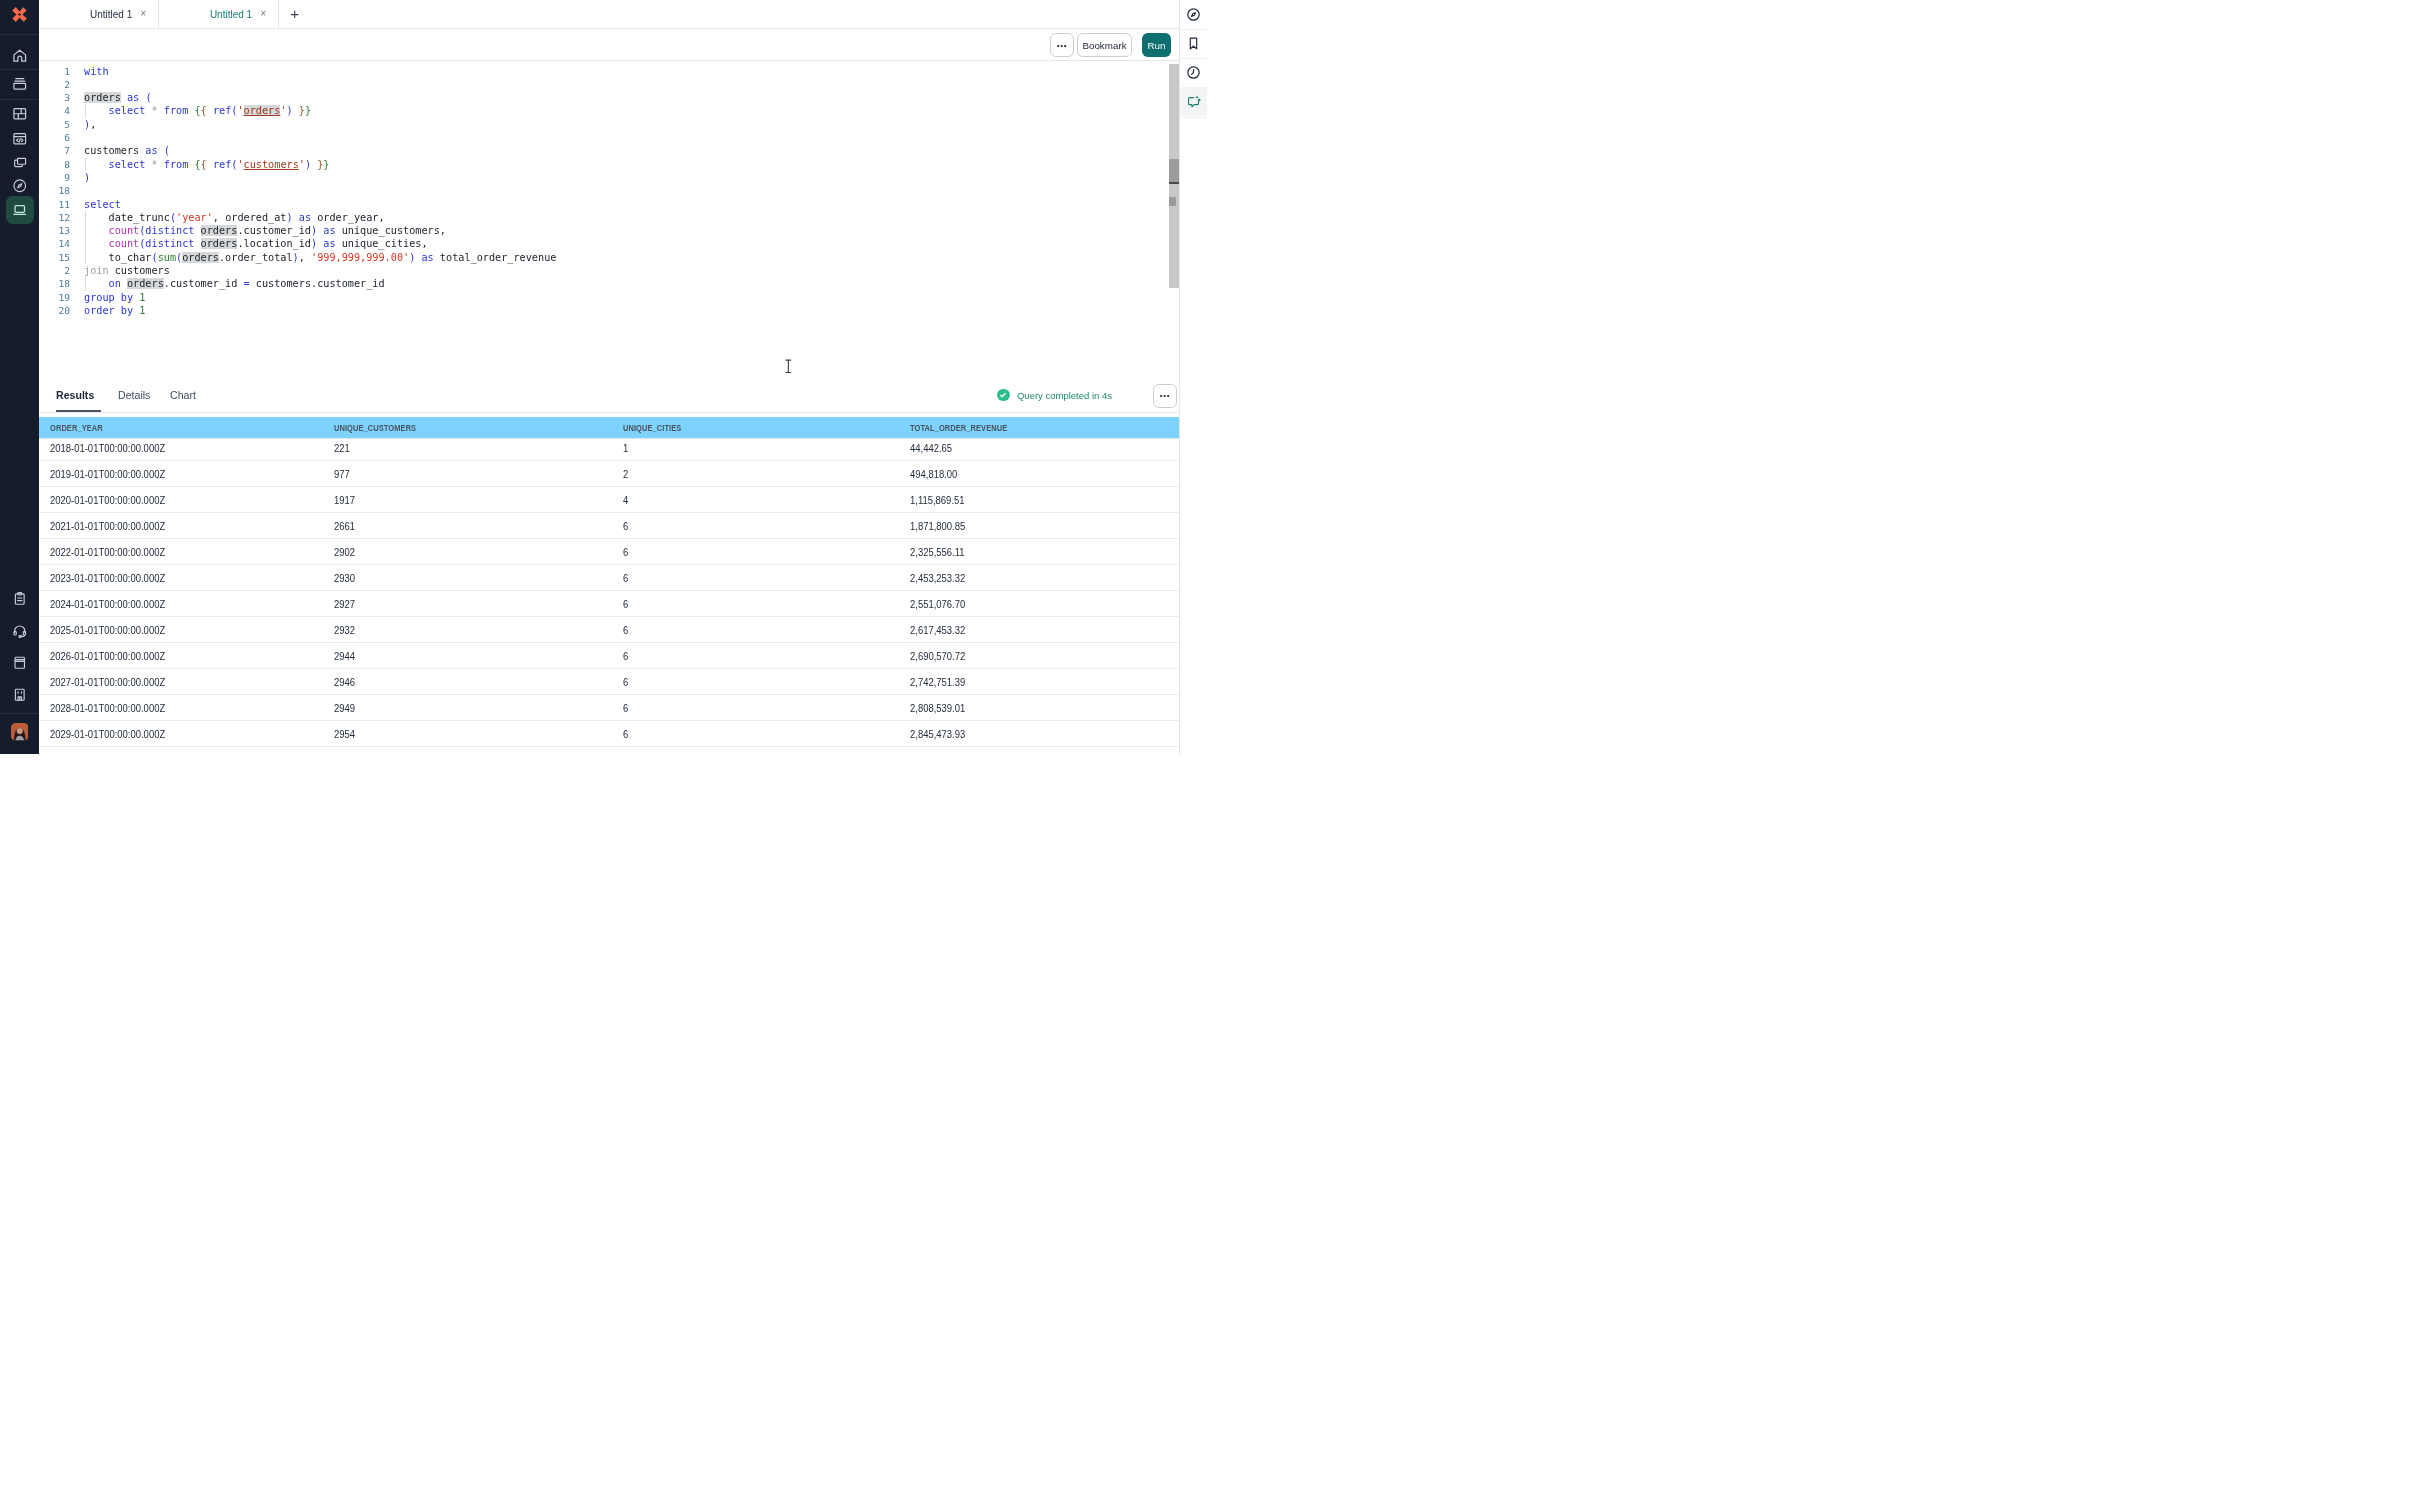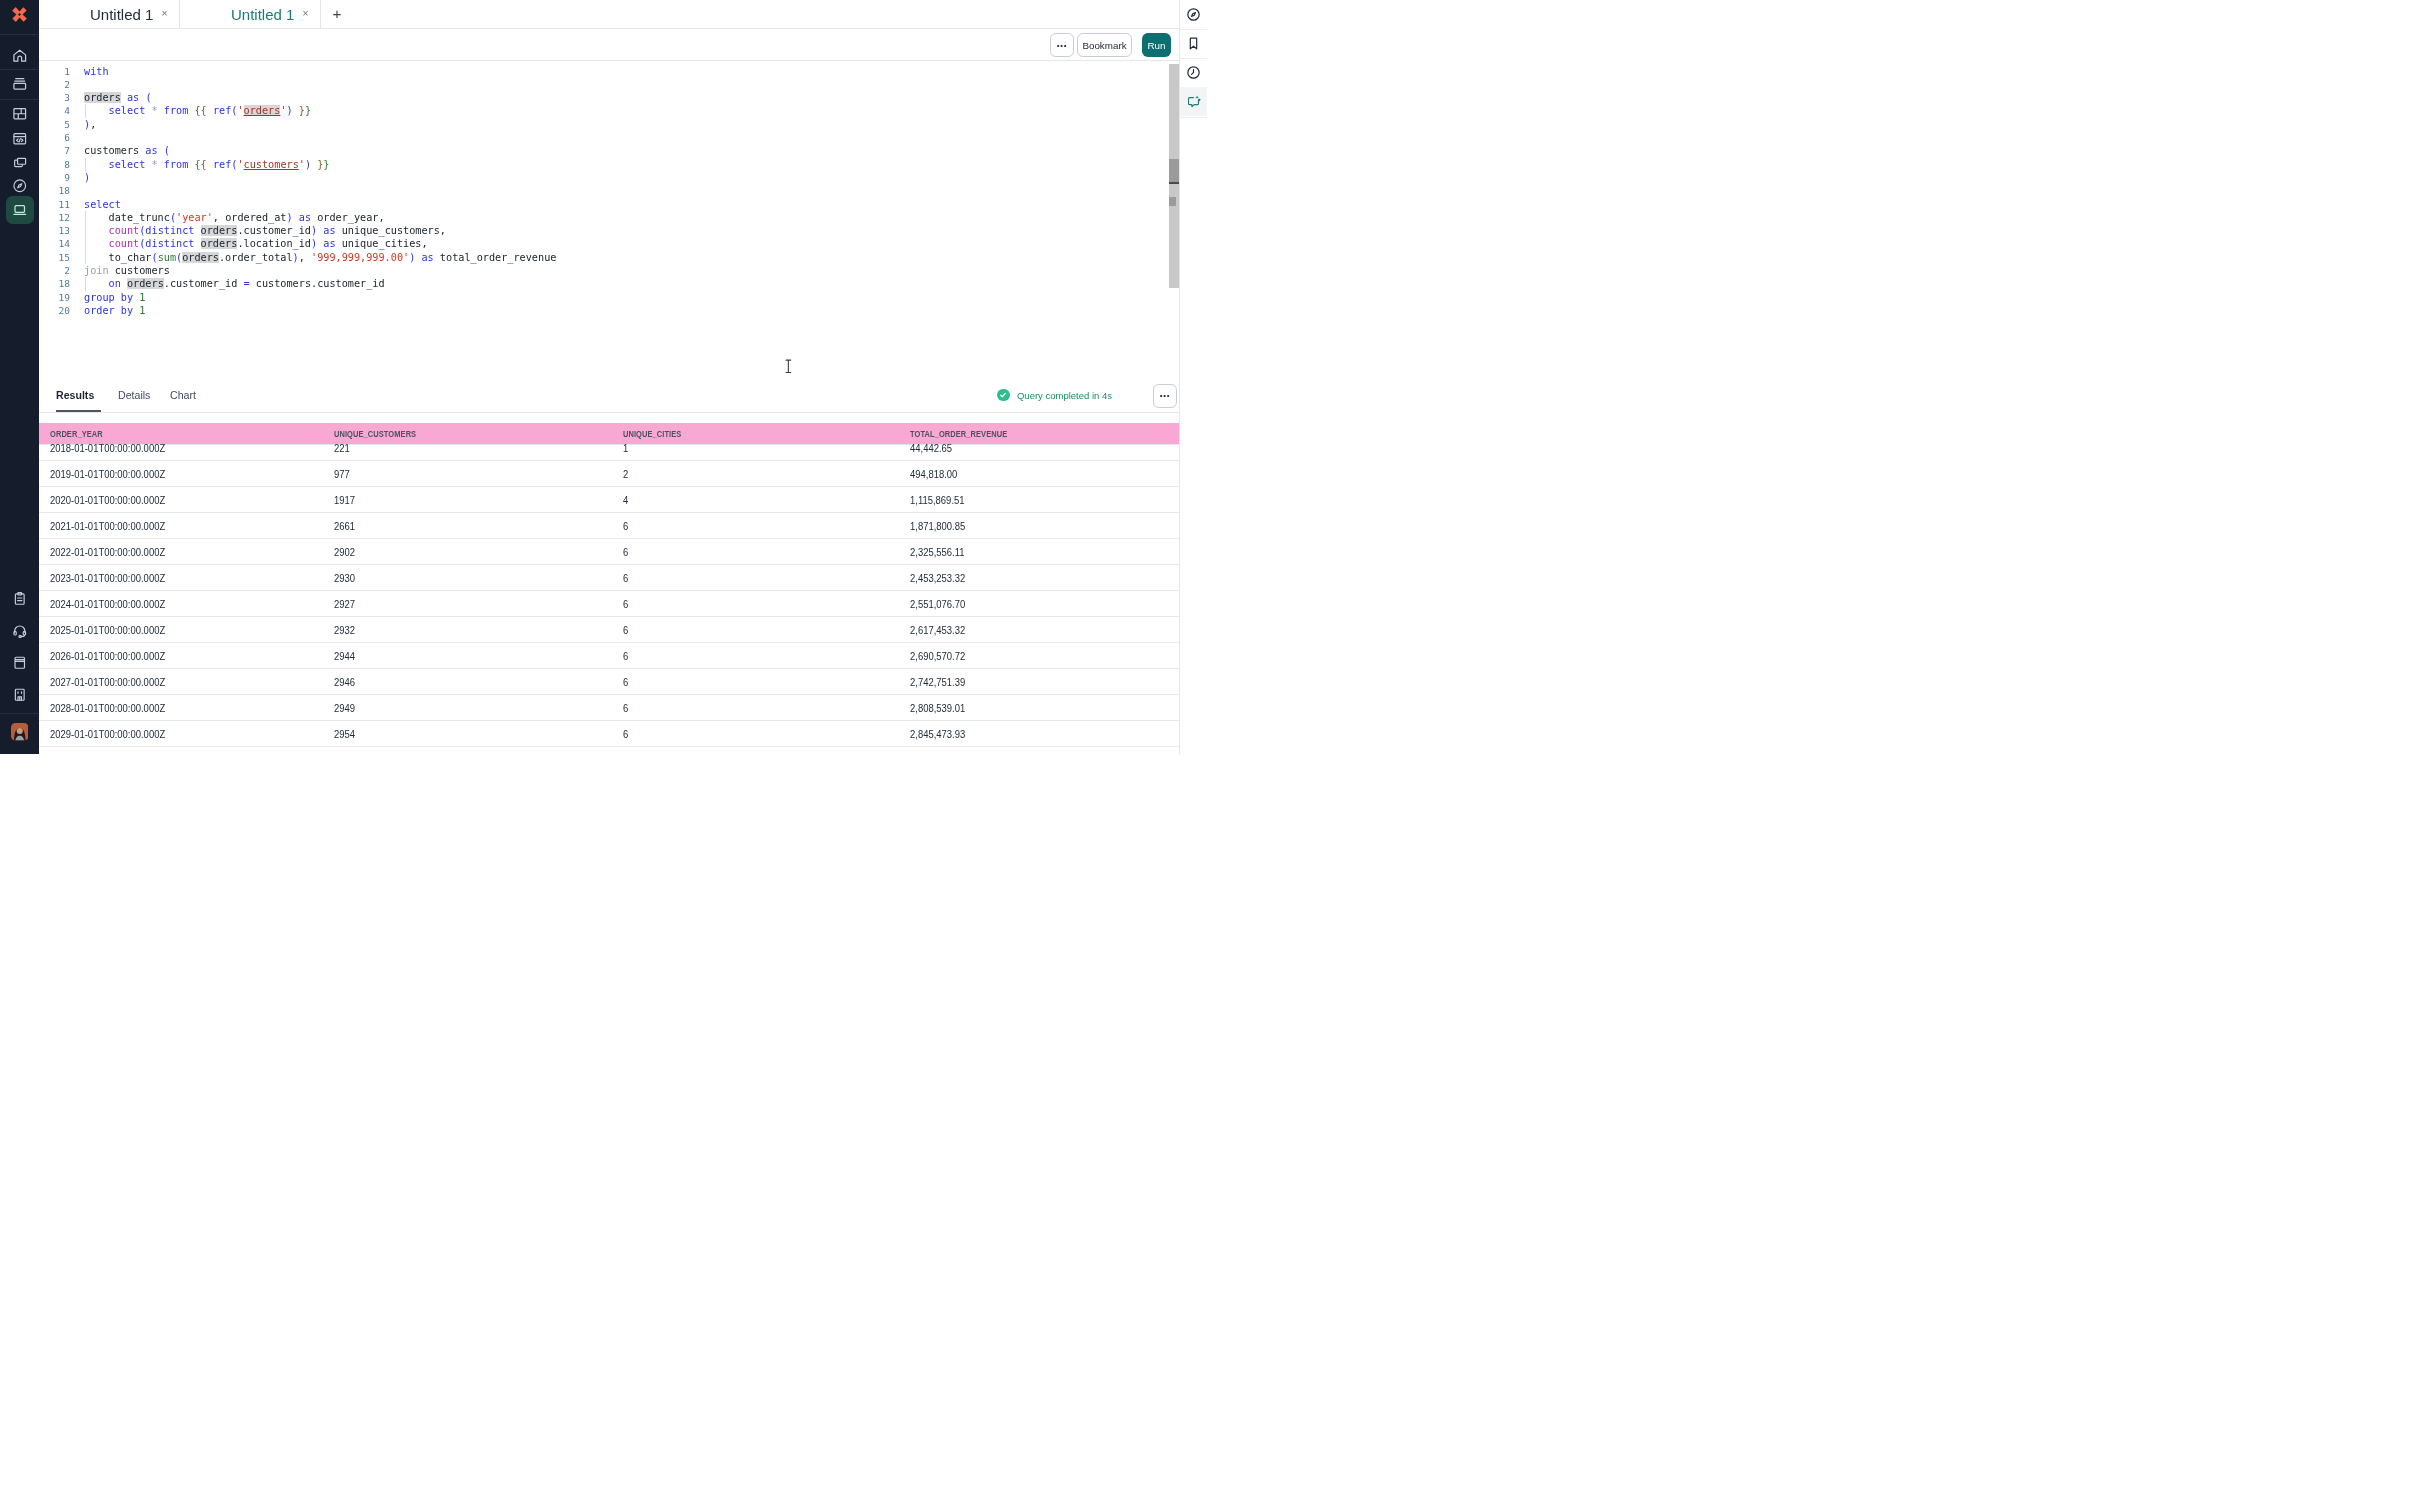--- a/index.html
+++ b/index.html
@@ -18,21 +18,21 @@
   
   #sidebar-right{position:absolute;right:0;top:0;width:28px;height:754px;background:#ffffff;border-left:0.7px solid #e3e6ea;box-sizing:border-box;}
   .rsep{position:absolute;right:0;width:28px;height:0.7px;background:#eceef1;}
   .ri{position:absolute;right:0;width:28px;display:flex;justify-content:center;}
   .ri-active-bg{position:absolute;right:0;width:27px;height:29px;background:#f2f4f6;}
   
   #main{position:absolute;left:39px;top:0;width:1140px;height:754px;background:#fff;}
   
   #tabbar{position:absolute;left:0;top:0;width:100%;height:29px;border-bottom:0.7px solid #e5e7ea;box-sizing:border-box;display:flex;align-items:stretch;background:#fff;}
   .tab{display:flex;align-items:center;padding:0 11.7px 0 11px;border-right:0.7px solid #e3e6e9;cursor:default;}
-  .tab-label{font-size:15px;color:#242e3d;padding-left:40px;}
+  .tab-label{font-size:10px;color:#242e3d;padding-left:40px;}
   .tab.active .tab-label{color:#177d73;}
   .tab-close{margin-left:8px;font-size:10.2px;color:#6a7482;line-height:1;}
   #new-tab-btn{display:flex;align-items:center;justify-content:center;width:32px;font-size:15.3px;color:#3a4450;font-weight:400;}
   
   #toolbar{position:absolute;left:0;top:29px;width:100%;height:32px;border-bottom:0.7px solid #e5e7ea;box-sizing:border-box;background:#fff;}
   .btn{position:absolute;top:4.4px;height:24px;box-sizing:border-box;border:0.7px solid #c8cdd5;border-radius:5.8px;background:#fff;
        font-size:9.8px;color:#222b38;display:flex;align-items:center;justify-content:center;}
   #more-btn{left:1011px;width:24px;letter-spacing:0.7px;font-size:8px;}
   #bookmark-btn{left:1038px;width:55px;}
   #run-btn{left:1103px;width:29px;background:#0e6f70;border:none;color:#fff;font-weight:400;}
@@ -63,21 +63,21 @@
   #results{position:absolute;left:0;top:377px;width:100%;height:377px;background:#fff;}
   #results-tabs{position:absolute;left:0;top:0;width:100%;height:36px;border-bottom:0.7px solid #e5e7ea;box-sizing:border-box;}
   .rtab{position:absolute;top:0;height:36px;display:flex;align-items:center;font-size:10.6px;color:#3f4c5e;}
   .rtab.active{color:#1b2536;font-weight:bold;}
   .rtab-underline{position:absolute;left:17px;bottom:0;width:45px;height:2.2px;background:#4b5462;}
   #status{position:absolute;right:67px;top:0;height:36px;display:flex;align-items:center;gap:7.3px;}
   #status-text{font-size:9.5px;color:#1d8a60;}
   #status-icon{width:12.4px;height:12.4px;border-radius:50%;background:#2cbe8c;display:flex;align-items:center;justify-content:center;}
   #results-more-btn{top:6.6px;left:1114px;width:24px;letter-spacing:0.7px;font-size:8px;}
   
-  #thead{position:absolute;left:0;top:46px;width:100%;height:22px;background:#f9a8d4;border-bottom:0.7px solid #e4e6ea;box-sizing:border-box;
+  #thead{position:absolute;left:0;top:40px;width:100%;height:22px;background:#7dd3fc;border-bottom:0.7px solid #e4e6ea;box-sizing:border-box;
          display:grid;grid-template-columns:284px 289px 287px auto;align-items:center;padding-left:11px;}
   .th{font-size:8.7px;font-weight:bold;color:#49525f;letter-spacing:0.1px;}
   .cond{display:inline-block;transform:scaleX(0.86);transform-origin:0 50%;white-space:nowrap;}
   #tbody{position:absolute;left:0;top:58px;width:100%;height:319px;overflow:hidden;}
   .trow{display:grid;grid-template-columns:284px 289px 287px auto;align-items:center;height:26px;box-sizing:border-box;
         border-bottom:0.7px solid #e8eaec;padding-left:11px;}
   .td{font-size:11px;color:#222c3a;}
 </style>
 </head>
 <body>

